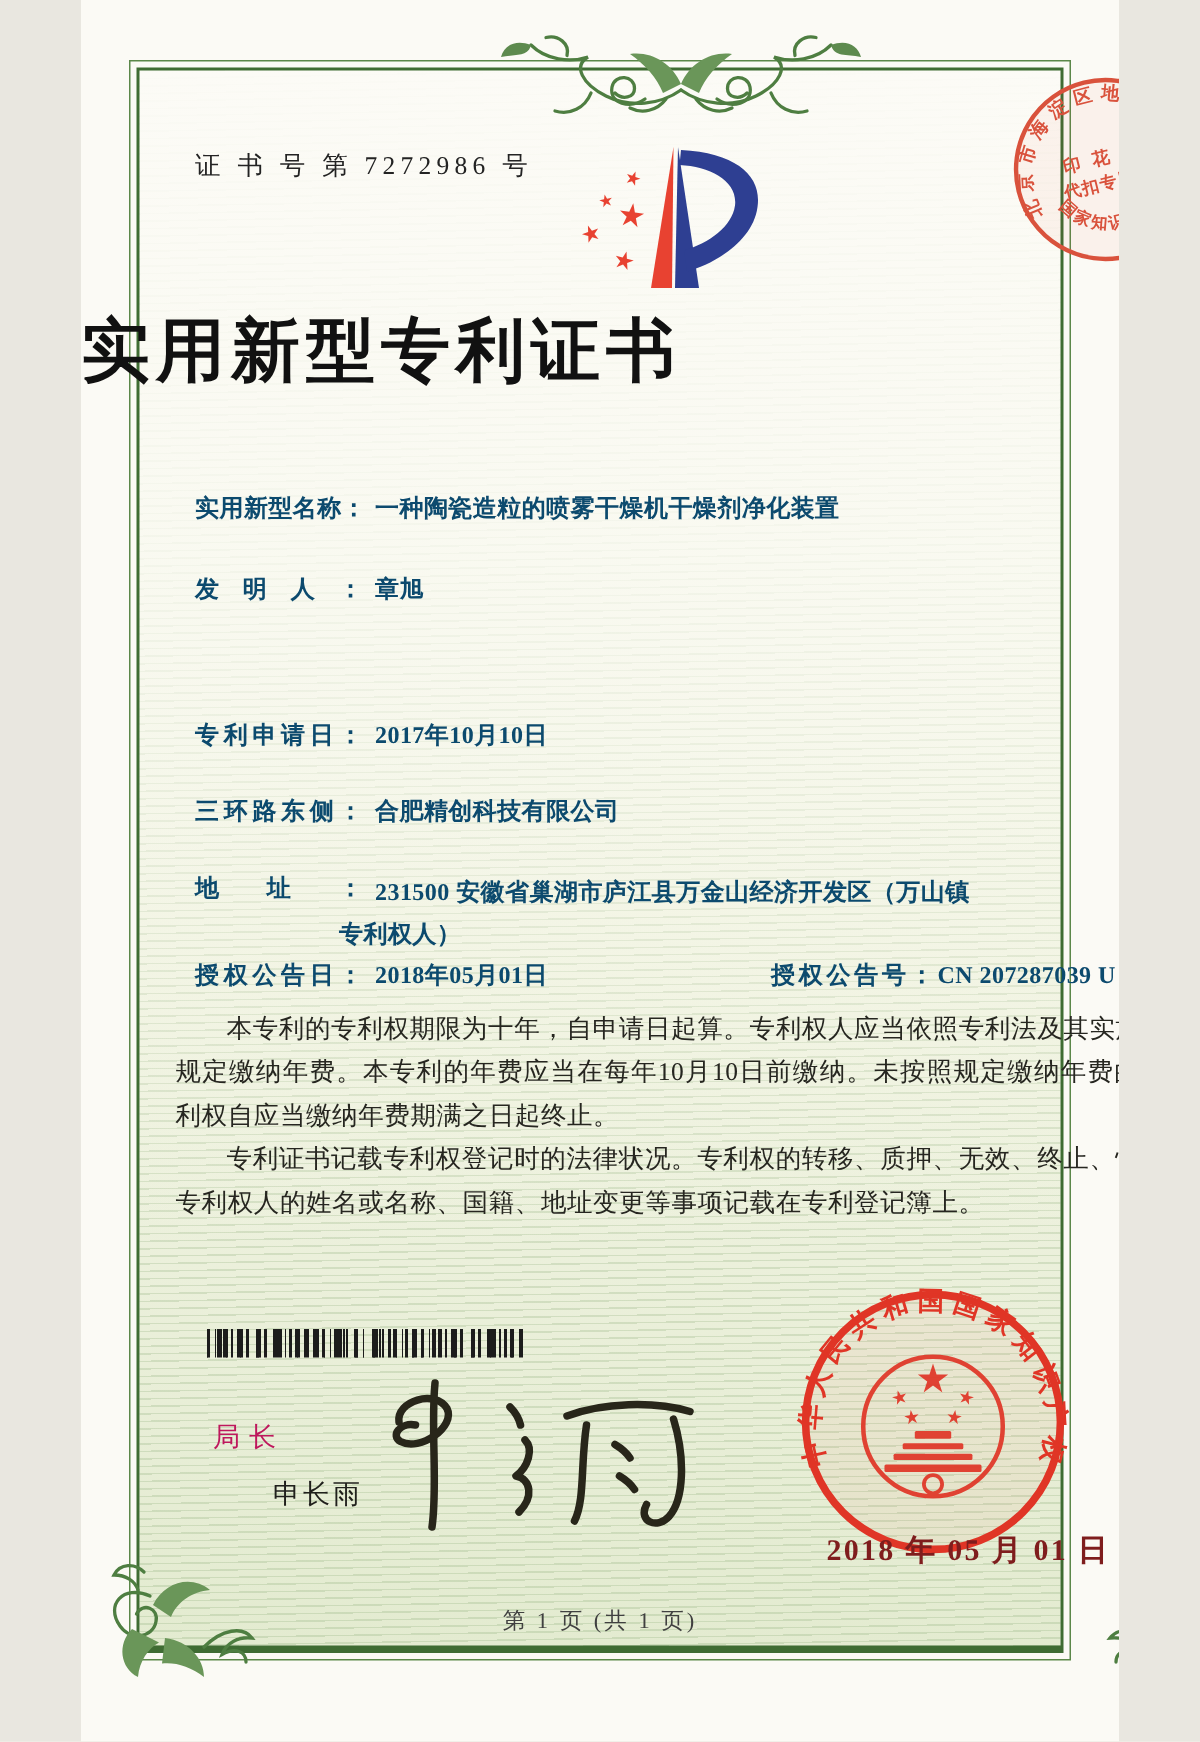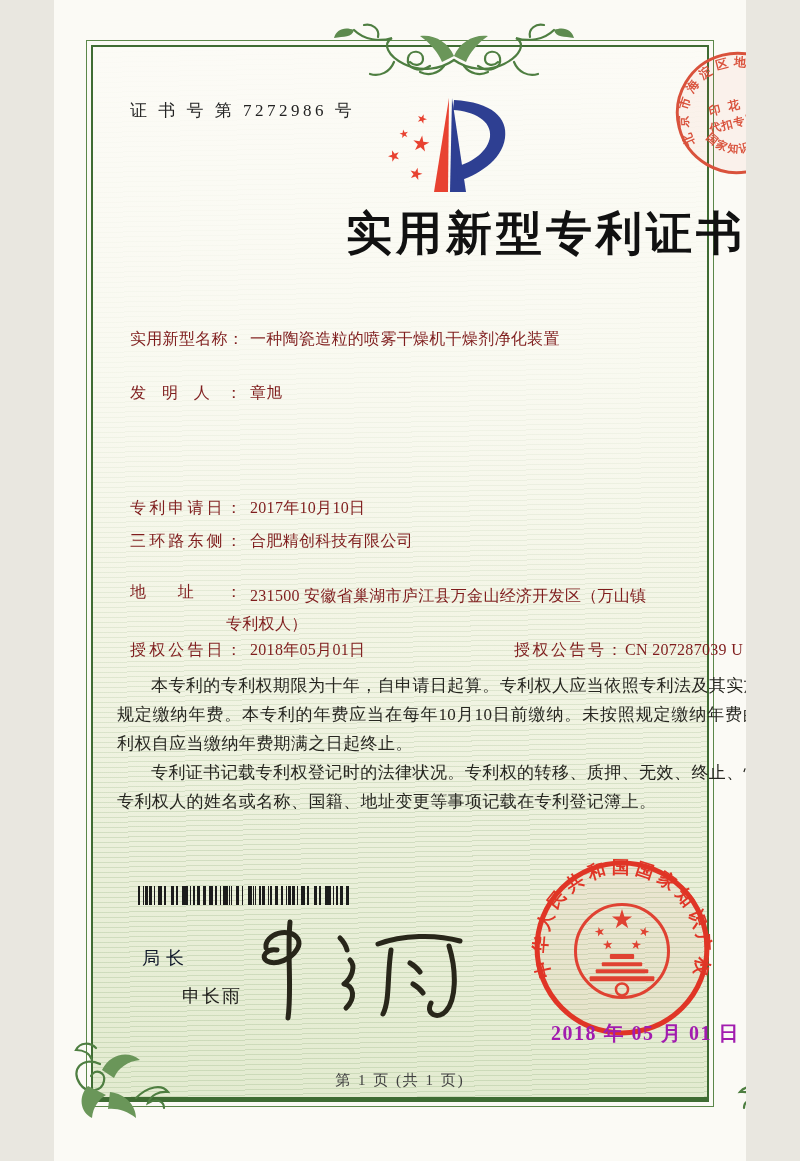--- a/index.html
+++ b/index.html
@@ -18,45 +18,45 @@
       linear-gradient(180deg, #fbfaf4 0%, #f2f4e4 55%, #e3ebd0 100%);
   }
   .frame-outer { position:absolute; left:32px; top:40px; right:32px; bottom:54px; border:1px solid #5b8749; }
   .frame-inner { position:absolute; left:37px; top:45px; right:37px; bottom:59px; border:2px solid #3f6c33; border-bottom-width:5px; }
   .abs { position:absolute; }
 
   .cert-number { left:76px; top:99px; font-size:17px; letter-spacing:3.5px; color:#232323; }
 
   .logo { left:300px; top:86px; width:200px; height:120px; }
 
-  .title { left:0; top:203px; width:100%; text-align:right; font-size:46px; font-weight:bold; letter-spacing:4px; color:#111;font-family:Liberation Mono, monospace; }
-
-  .field { left:76px; font-size:16px; color:#7f1d1d; letter-spacing:.3px; white-space:nowrap; }
+  .title { left:0; top:203px; width:100%; text-align:left; font-size:46px; font-weight:bold; letter-spacing:4px; color:#111;font-family:Liberation Mono, monospace; }
+
+  .field { left:76px; font-size:16px; color:#0c4a6e; letter-spacing:.3px; white-space:nowrap;font-weight:bold; }
   .field .label { display:inline-block; width:112px; text-align:justify; text-align-last:justify; vertical-align:top; }
   .field .value { margin-left:8px; }
   .addr-val { display:inline-block; vertical-align:top; margin-left:8px; white-space:normal; width:560px; line-height:28px; }
   .addr-line2 { margin-left:-24px; }
   .grant-no { position:absolute; left:384px; top:0; white-space:nowrap; }
   .grant-no .label2 { letter-spacing:2.5px; }
 
   .body-text { left:63px; top:671px; width:679px; font-size:17px; line-height:29px; text-align:justify; color:#262620; letter-spacing:.4px; }
   .body-text p { text-indent:2em; }
 
   .barcode { left:84px; top:886px; width:213px; height:19px;
     background-image:
       repeating-linear-gradient(90deg,#1c1c1c 0 2px,transparent 2px 5px,#1c1c1c 5px 6px,transparent 6px 11px),
       repeating-linear-gradient(90deg,#1c1c1c 0 1px,transparent 1px 7px,#1c1c1c 7px 10px,transparent 10px 13px);
   }
 
-  .ju-title { left:88px; top:946px; font-size:18px; letter-spacing:6px; color:#0f172a; }
+  .ju-title { left:88px; top:946px; font-size:18px; letter-spacing:6px; color:#be185d; }
   .ju-name  { left:88px; top:984px; font-size:18px; letter-spacing:2px; color:#20201c;margin-left:40px; }
   .signature { left:196px; top:908px; width:240px; height:118px; }
 
   .seal { left:477px; top:857px; width:182px; height:182px; }
-  .seal-date { left:497px; top:1020px; font-size:20px; font-weight:bold; color:#a21caf; letter-spacing:1.5px; white-space:nowrap; }
+  .seal-date { left:497px; top:1020px; font-size:20px; font-weight:bold; color:#7f1d1d; letter-spacing:1.5px; white-space:nowrap; }
 
   .tax-stamp { left:620px; top:50px; width:126px; height:126px; transform:rotate(-14deg); }
 
   .footer { left:0; top:1071px; width:100%; text-align:center; font-size:15px; letter-spacing:2px; color:#404040; }
 
   .orn-top { left:266px; top:14px; width:268px; height:74px; }
   .orn-bl  { left:12px;  top:1036px; width:122px; height:86px; }
   .orn-br  { left:666px; top:1036px; width:122px; height:86px; transform:scaleX(-1); }
 </style>
 </head>
@@ -142,21 +142,21 @@
   </svg>
 
   <div class="abs title">实用新型专利证书</div>
 
   <div class="abs field" style="top:329px">
     <span class="label">实用新型名称：</span><span class="value">一种陶瓷造粒的喷雾干燥机干燥剂净化装置</span>
   </div>
   <div class="abs field" style="top:383px">
     <span class="label">发明人：</span><span class="value">章旭</span>
   </div>
-  <div class="abs field" style="top:498px">
+  <div class="abs field" style="top:480px">
     <span class="label">专利申请日：</span><span class="value">2017年10月10日</span>
   </div>
   <div class="abs field" style="top:531px">
     <span class="label">三环路东侧：</span><span class="value">合肥精创科技有限公司</span>
   </div>
   <div class="abs field" style="top:582px">
     <span class="label">地址：</span><span class="addr-val"><span>231500 安徽省巢湖市庐江县万金山经济开发区（万山镇</span><br><span class="addr-line2">专利权人）</span></span>
   </div>
   <div class="abs field" style="top:640px">
     <span class="label">授权公告日：</span><span class="value">2018年05月01日</span>

